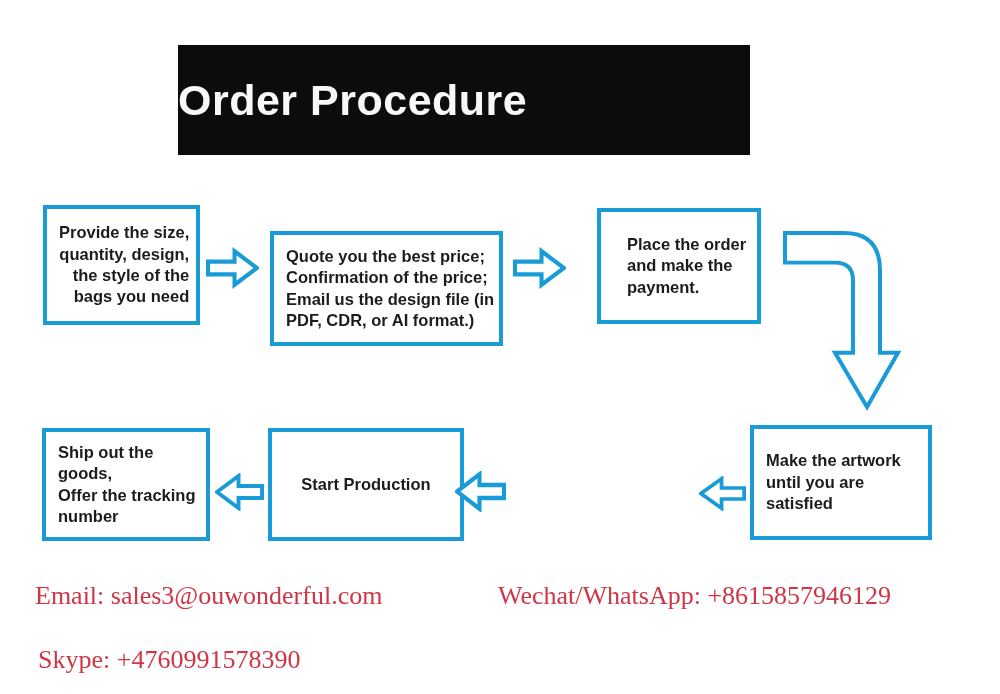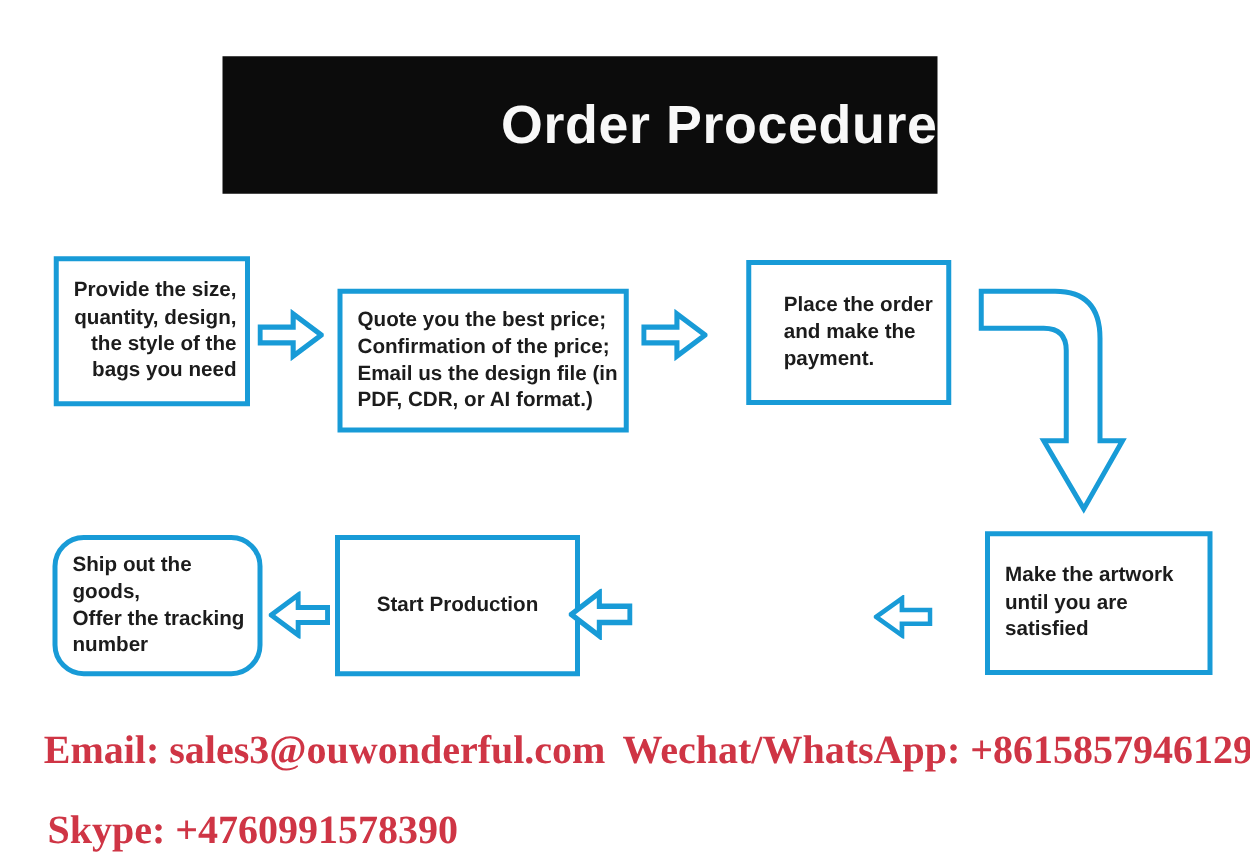--- a/index.html
+++ b/index.html
@@ -8,49 +8,49 @@
     --banner-bg:#0c0c0c;
     --banner-text:#f8f8f8;
   }
   html,body{margin:0;padding:0;background:#ffffff;}
   .stage{
     position:relative;width:1000px;height:694px;background:#ffffff;overflow:hidden;
     font-family:"Liberation Sans",sans-serif;
   }
   .banner{
     position:absolute;left:178px;top:45px;width:572px;height:110px;
-    background:var(--banner-bg);display:flex;align-items:center;justify-content:flex-end;
+    background:var(--banner-bg);display:flex;align-items:center;justify-content:flex-start;
   }
   .banner h1{
     margin:0;color:var(--banner-text);font-size:43px;font-weight:bold;letter-spacing:.5px;
     font-family:"Liberation Sans",sans-serif;
   }
   .box{
     position:absolute;box-sizing:border-box;background:#fff;
     border:4px solid var(--accent);
     display:flex;align-items:center;
     color:#1c1c1c;font-size:16.5px;line-height:1.3;font-weight:600;
     white-space:pre-line;
   }
   .box .txt{display:block;}
   .box.center{justify-content:center;text-align:center;}
   .arrow{position:absolute;color:var(--accent);}
   .arrow svg{display:block;width:100%;height:100%;}
   .contact{
-    position:absolute;color:var(--red);font-weight:bold;
-    font-family:"Liberation Serif",serif;font-size:32px;white-space:nowrap;
+    position:absolute;color:var(--red);font-weight:normal;
+    font-family:"Liberation Serif",serif;font-size:26px;white-space:nowrap;
   }
   
   #box1{left:43px;top:205px;width:157px;height:120px;padding-left:12px;padding-right:4px;text-align:right;}
   #box2{left:270px;top:207px;width:233px;height:115px;padding-left:12px;padding-right:4px;margin-top:24px;}
   #box3{left:586px;top:208px;width:164px;height:116px;padding-left:26px;padding-right:4px;margin-left:11px;}
-  #box4{left:750px;top:425px;width:182px;height:115px;padding-left:12px;padding-right:4px;margin-left:38px;}
+  #box4{left:750px;top:425px;width:182px;height:115px;padding-left:12px;padding-right:4px;}
   #box5{left:518px;top:428px;width:178px;height:113px;padding-left:14px;padding-right:4px;}
   #box6{left:268px;top:428px;width:196px;height:113px;}
-  #box7{left:42px;top:428px;width:168px;height:113px;padding-left:12px;padding-right:4px;border-radius:25px;}
+  #box7{left:42px;top:428px;width:168px;height:113px;padding-left:12px;padding-right:4px;}
   
   #ar1{left:206px;top:247px;width:53px;height:42px;}
   #ar2{left:513px;top:247px;width:53px;height:42px;}
   #elbow{left:782px;top:226px;width:120px;height:188px;}
   #al1{left:215px;top:473px;width:49px;height:38px;}
   #al2{left:455px;top:471px;width:51px;height:41px;}
   #al3{left:699px;top:476px;width:47px;height:35px;}
   
   #contact-email{left:35px;top:581px;}
   #contact-wechat{left:498px;top:581px;}

